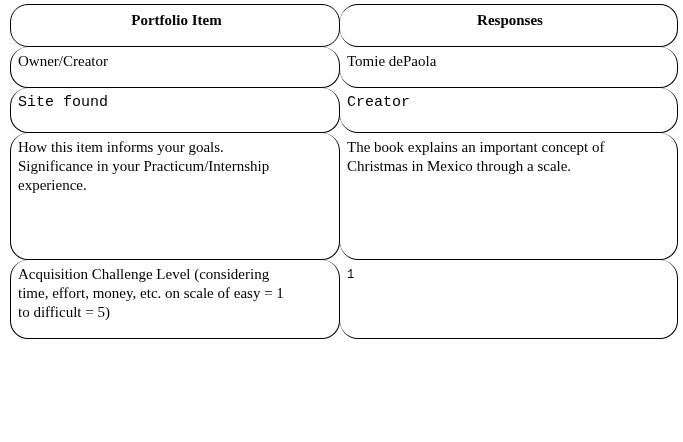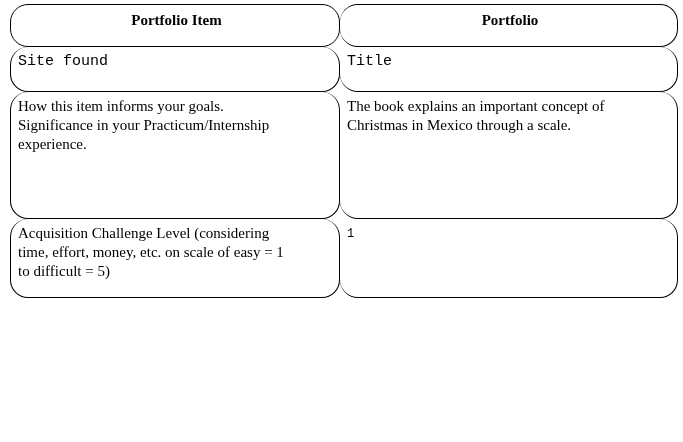--- a/index.html
+++ b/index.html
@@ -71,27 +71,31 @@
 
 <div class="page">
   <table class="portfolio">
     <colgroup>
       <col class="c-item">
       <col class="c-resp">
     </colgroup>
     <thead>
       <tr class="r-head">
         <th>Portfolio Item</th>
-        <th>Portfolio</th>
+        <th>Responses</th>
       </tr>
     </thead>
     <tbody>
+      <tr class="r-1">
+        <td>Owner/Creator</td>
+        <td>Tomie dePaola</td>
+      </tr>
       <tr class="r-2">
         <td>Site found</td>
-        <td>Title</td>
+        <td>Creator</td>
       </tr>
       <tr class="r-4">
         <td>How this item informs your goals.
 Significance in your Practicum/Internship
 experience.</td>
         <td>The book explains an important concept of
 Christmas in Mexico through a scale.</td>
       </tr>
       <tr class="r-5">
         <td>Acquisition Challenge Level (considering

